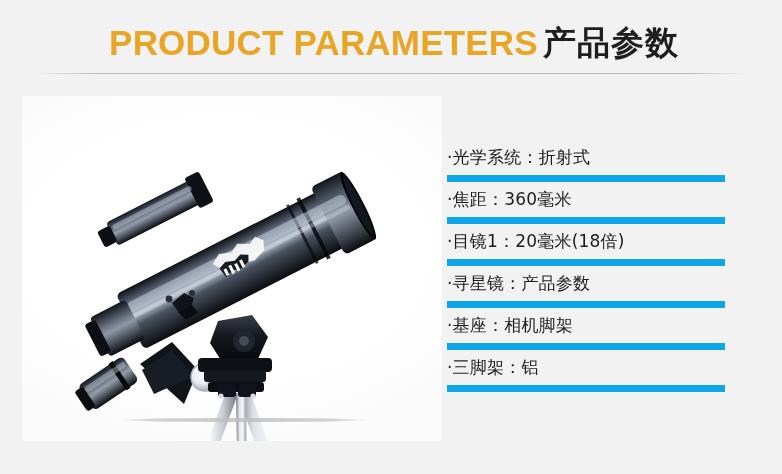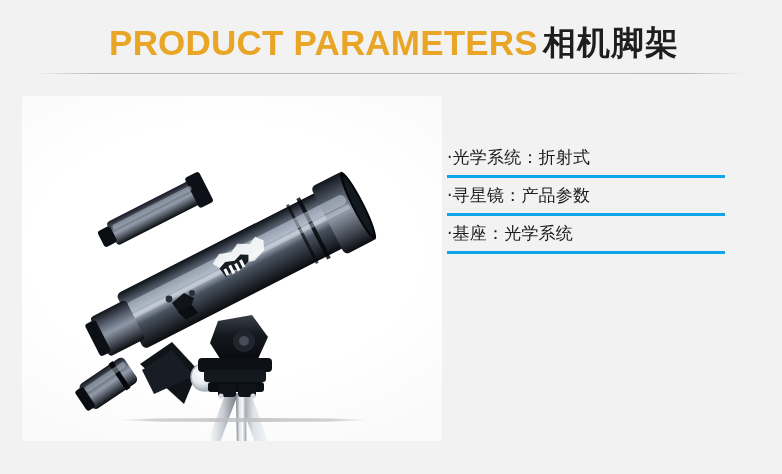--- a/index.html
+++ b/index.html
@@ -103,41 +103,41 @@
     position: absolute;
     left: 447px;
     top: 140px;
     width: 278px;
   }
   .spec-row {
     position: relative;
     height: 35px;
     display: flex;
     align-items: center;
-    border-bottom: 3px solid #0ea5e9;
+    border-bottom: 7px solid #0ea5e9;
   }
   .spec-row:first-child {
     border-top: none;
   }
   .spec-text {
     font-size: 17px;
     color: #1c1c1c;
     font-family: "DejaVu Sans", "Liberation Sans", sans-serif;
     letter-spacing: 0.2px;
     white-space: nowrap;
   }
 </style>
 </head>
 <body>
 
 <div class="page">
 
   <div class="header">
     <span class="title-en">PRODUCT PARAMETERS</span>
-    <span class="title-cn">相机脚架</span>
+    <span class="title-cn">产品参数</span>
   </div>
   <div class="header-rule"></div>
 
   <div class="product-area">
     <div class="product-stage"></div>
 
     <svg class="scope" viewBox="0 0 420 345">
       <defs>
         <linearGradient id="tubeG" x1="0" y1="0" x2="0" y2="1">
           <stop offset="0%" stop-color="#0d1016"></stop>
@@ -266,20 +266,29 @@
     </svg>
 
     <div class="floor-shadow"></div>
   </div>
 
   <div class="specs">
     <div class="spec-row">
       <span class="spec-text">·光学系统：折射式</span>
     </div>
     <div class="spec-row">
+      <span class="spec-text">·焦距：360毫米</span>
+    </div>
+    <div class="spec-row">
+      <span class="spec-text">·目镜1：20毫米(18倍)</span>
+    </div>
+    <div class="spec-row">
       <span class="spec-text">·寻星镜：产品参数</span>
     </div>
     <div class="spec-row">
-      <span class="spec-text">·基座：光学系统</span>
+      <span class="spec-text">·基座：相机脚架</span>
+    </div>
+    <div class="spec-row">
+      <span class="spec-text">·三脚架：铝</span>
     </div>
   </div>
 
 </div>
 
 </body></html>

